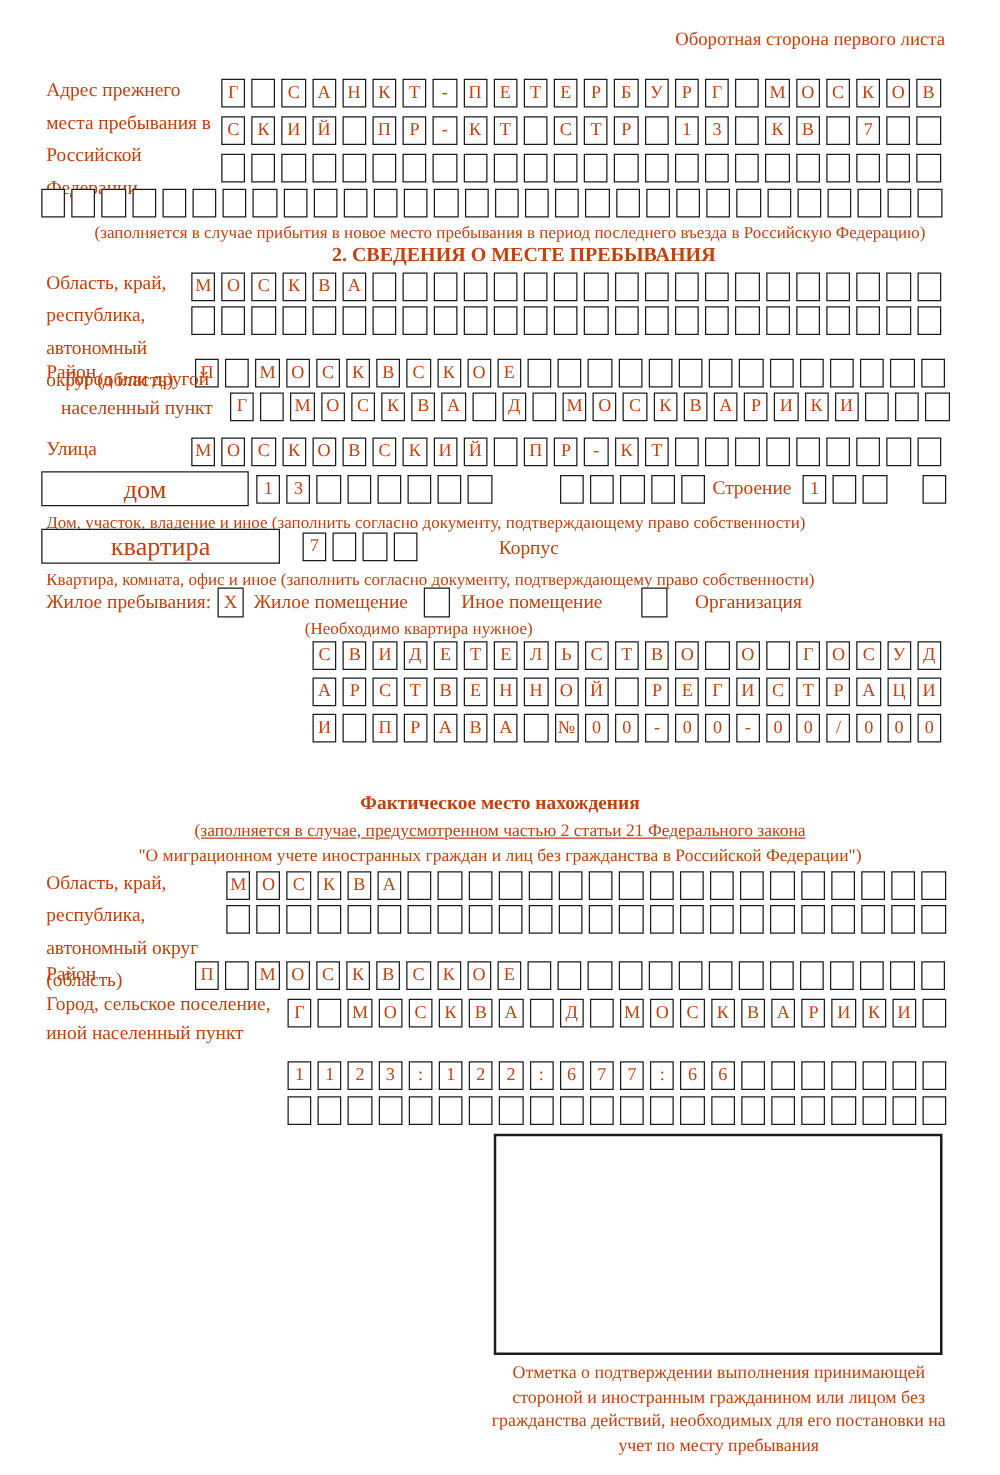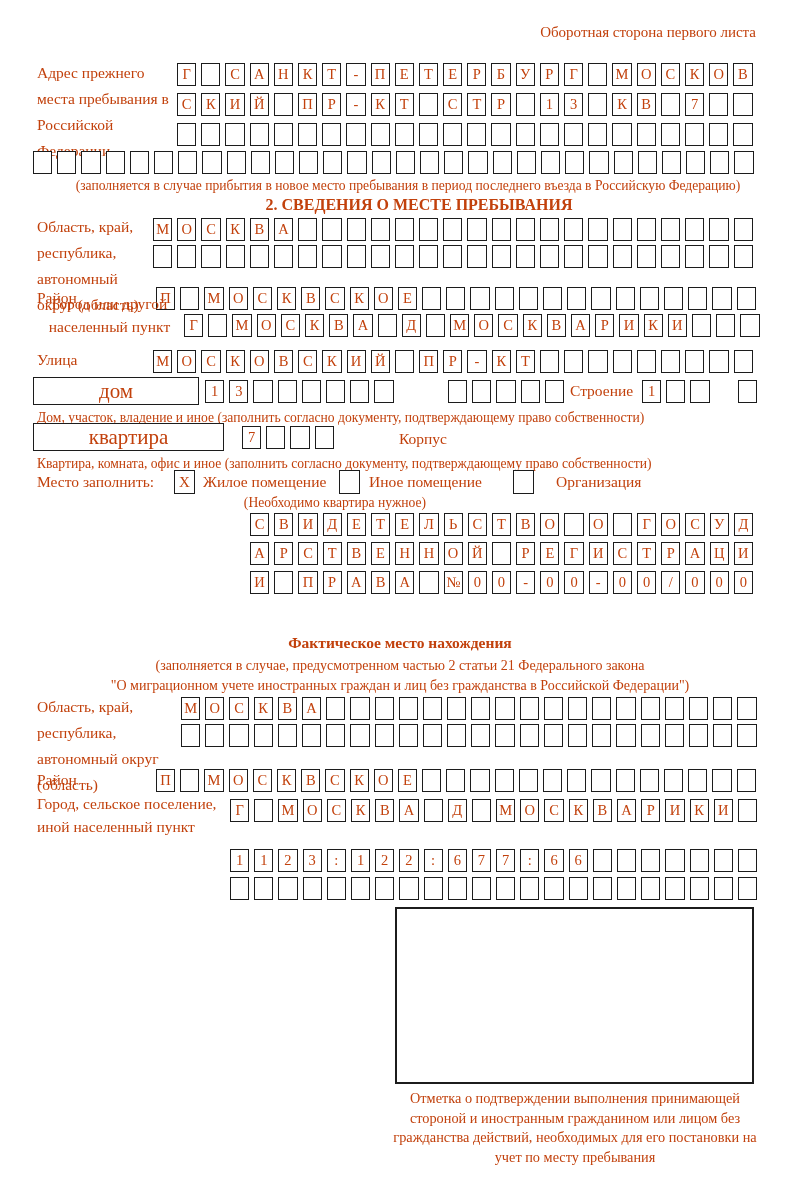--- a/index.html
+++ b/index.html
@@ -352,21 +352,21 @@
     <span>квартира</span>
   </div>
   <div class="abs cellrow" style="left:242px;top:426px;">
       <span class="cell">7</span>
       <span class="cell"></span>
       <span class="cell"></span>
       <span class="cell"></span>
     </div>
   <div class="abs cap" style="left:37px;top:455px;width:740px;">Квартира, комната, офис и иное (заполнить согласно документу, подтверждающему право собственности)</div>
 
-  <div class="abs lbl" style="left:37px;top:469px;">Место заполнить:</div>
+  <div class="abs lbl" style="left:37px;top:469px;">Жилое пребывания:</div>
   <span class="abs checkbox" style="left:174px;top:470px;">X</span>
   <div class="abs lbl" style="left:203px;top:469px;">Жилое помещение</div>
   <span class="abs checkbox" style="left:339px;top:470px;"></span>
   <div class="abs lbl" style="left:369px;top:469px;text-align:right;">Иное помещение</div>
   <span class="abs checkbox" style="left:513px;top:470px;"></span>
   <div class="abs lbl" style="left:556px;top:469px;">Организация</div>
   <div class="abs cap cap-c" style="left:150px;top:494px;width:370px;">(Необходимо квартира нужное)</div>
 
   <div class="abs cellrow" style="left:250px;top:513px;">
       <span class="cell">С</span>
@@ -432,21 +432,21 @@
       <span class="cell">-</span>
       <span class="cell">0</span>
       <span class="cell">0</span>
       <span class="cell">/</span>
       <span class="cell">0</span>
       <span class="cell">0</span>
       <span class="cell">0</span>
     </div>
 
   <div class="abs title" style="left:0;top:634px;width:800px;font-size:15.5px;">Фактическое место нахождения</div>
-  <div class="abs cap-c" style="left:0;top:658px;width:800px;font-size:14px;">(заполняется в случае, предусмотренном частью 2 статьи 21 Федерального закона</div>
+  <div class="abs cap-c" style="left:0;top:658px;width:800px;font-size:14px;text-decoration:underline;">(заполняется в случае, предусмотренном частью 2 статьи 21 Федерального закона</div>
   <div class="abs cap-c" style="left:0;top:678px;width:800px;font-size:14px;">"О миграционном учете иностранных граждан и лиц без гражданства в Российской Федерации")</div>
 
   <div class="abs lbl" style="left:37px;top:694px;width:160px;">Область, край, республика, автономный округ (область)</div>
   <div class="abs cellrow" style="left:181px;top:697px;">
       <span class="cell">М</span>
       <span class="cell">О</span>
       <span class="cell">С</span>
       <span class="cell">К</span>
       <span class="cell">В</span>
       <span class="cell">А</span>

